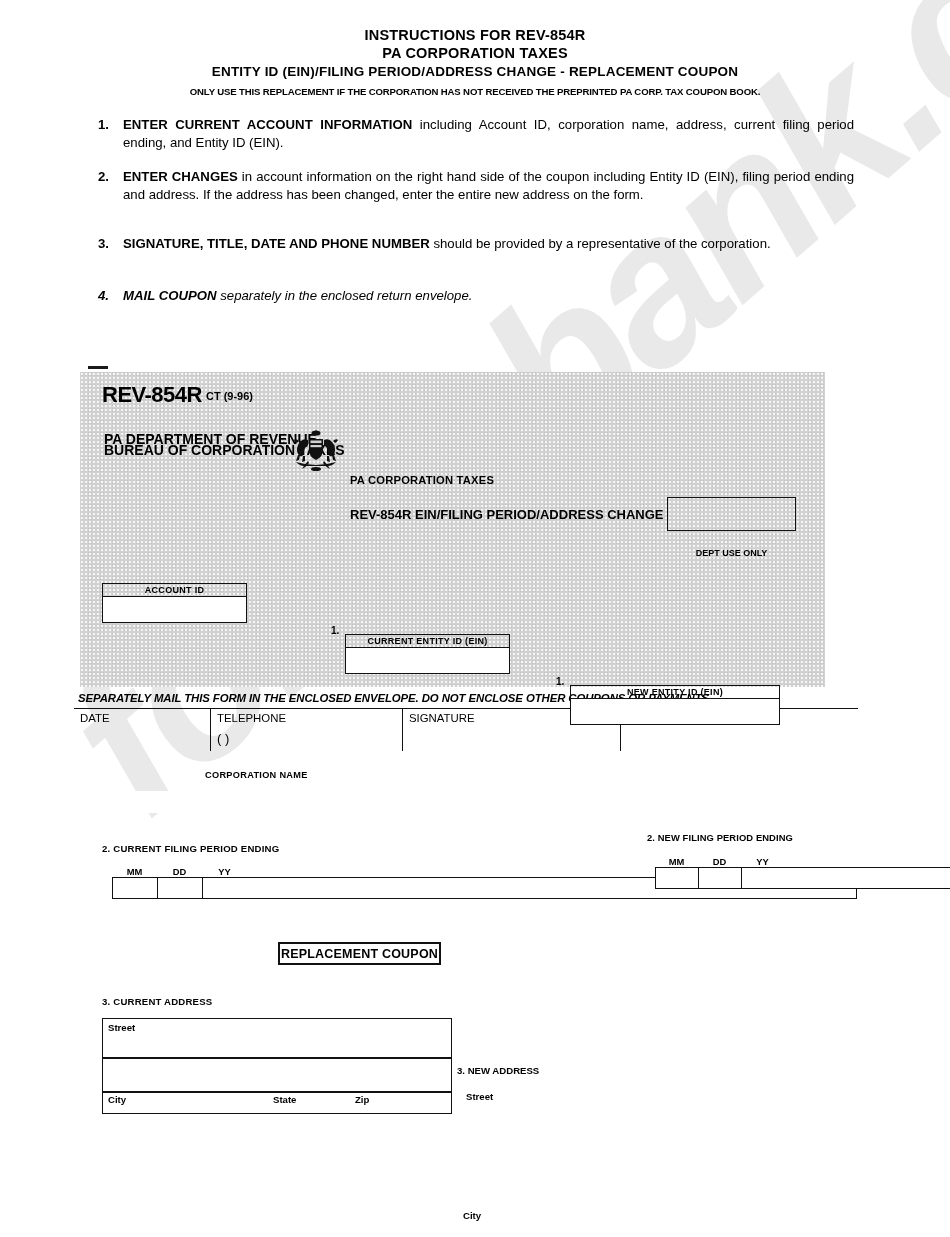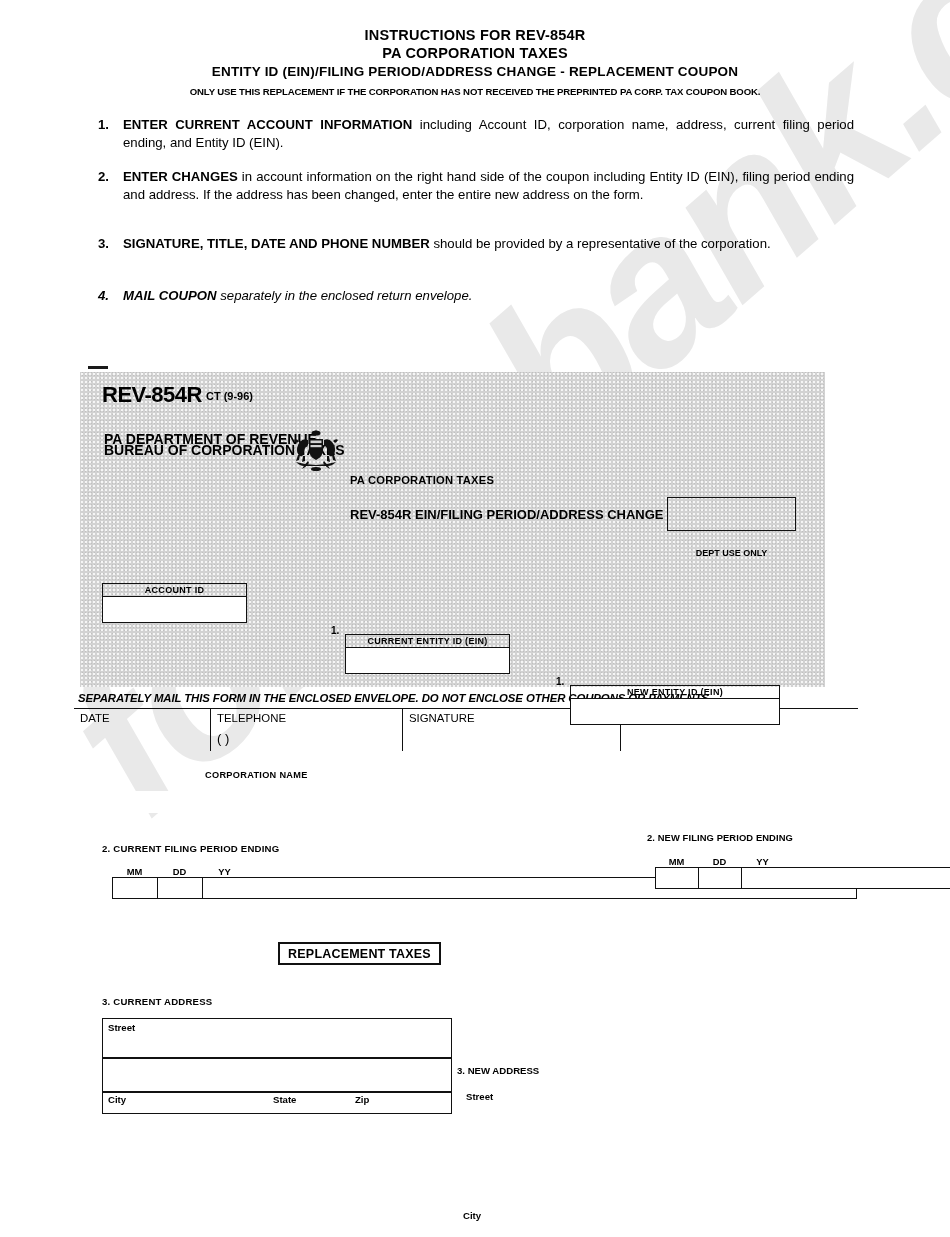--- a/index.html
+++ b/index.html
@@ -499,21 +499,21 @@
         <span>YY</span>
       </div>
       <div class="brow">
         <span></span>
         <span></span>
         <span></span>
       </div>
     </div>
 
     <div class="cp-abs" id="cp-stamp">
-      <div class="txt">REPLACEMENT TAXES</div>
+      <div class="txt">REPLACEMENT COUPON</div>
     </div>
 
     <div class="cp-abs" id="cp-caddr-lbl">3. CURRENT ADDRESS</div>
     <div class="cp-abs" id="cp-caddr">
       <div class="sublbl street">Street</div>
       <div class="line l1"></div>
       <div class="line l2"></div>
       <div class="sublbl city">City</div>
       <div class="sublbl state">State</div>
       <div class="sublbl zip">Zip</div>

